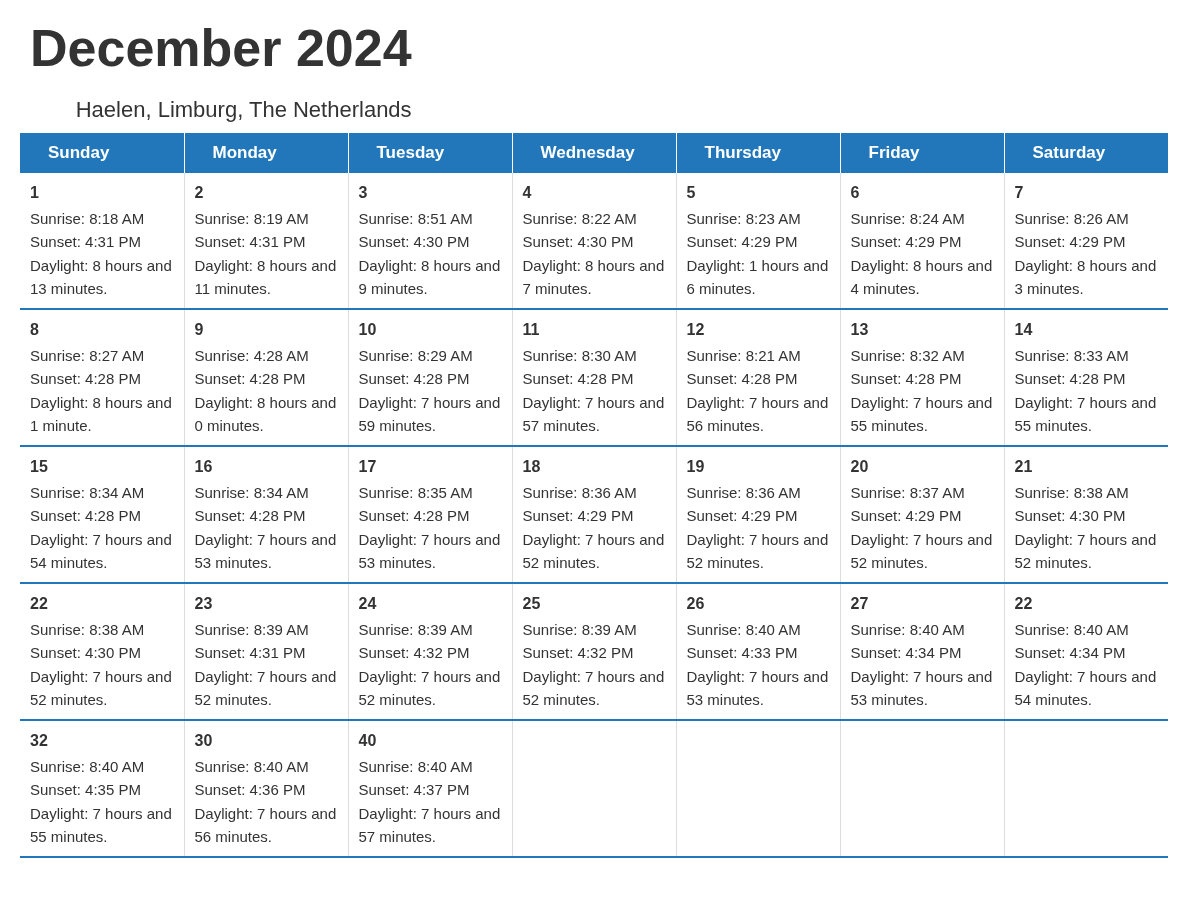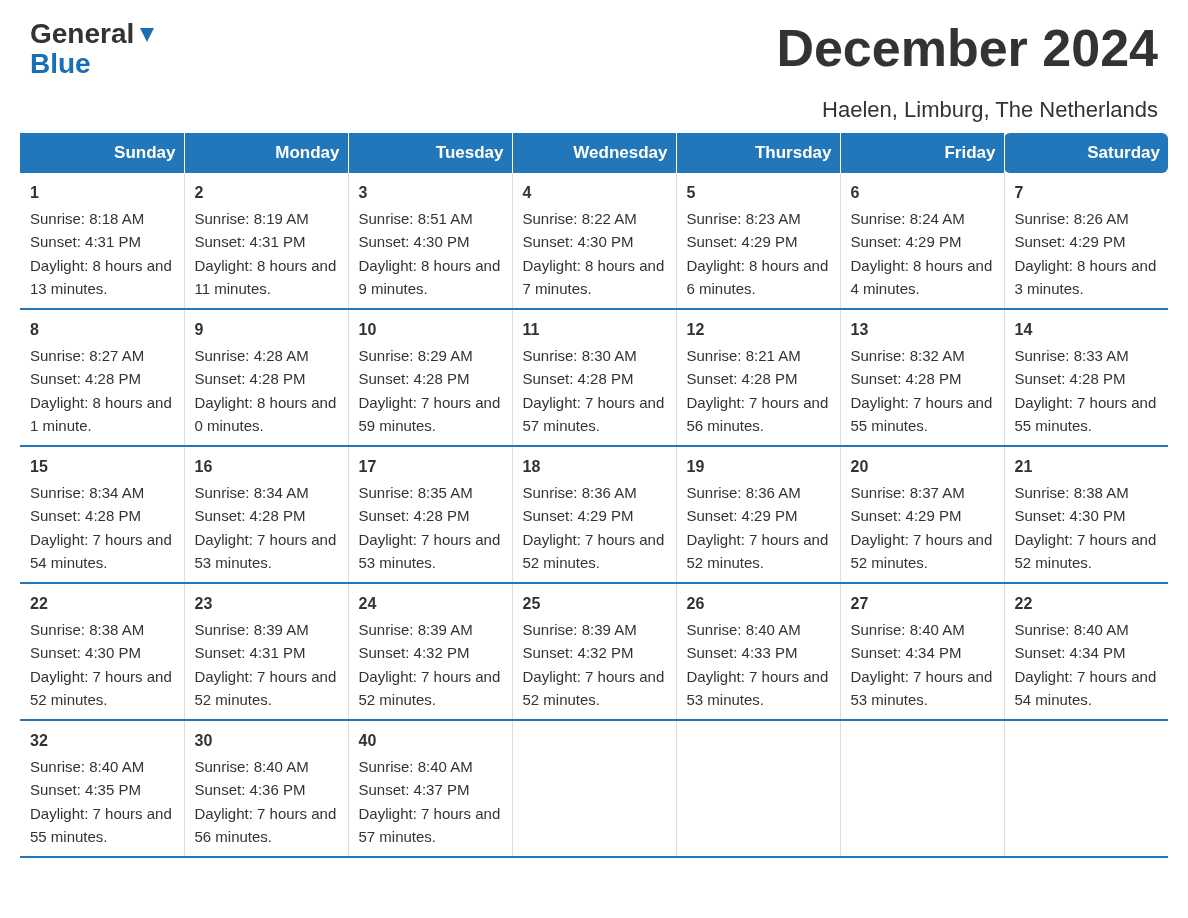--- a/index.html
+++ b/index.html
@@ -41,27 +41,26 @@
     table {
       width: 100%;
       border-collapse: collapse;
       table-layout: fixed;
     }
     thead tr th {
       background-color: #2277bb;
       color: #fff;
       font-size: 17px;
       font-weight: bold;
-      padding: 10px 8px;
-      text-align: right;
+      padding: 10px 28px;
+      text-align: left;
       border-right: 1px solid #fff;
     }
     thead tr th:last-child {
       border-right: none;
-      border-radius: 6px;
     }
     tbody tr {
       border-bottom: 2px solid #2277bb;
     }
     tbody tr td {
       vertical-align: top;
       padding: 8px 10px;
       font-size: 13.5px;
       line-height: 1.5;
       border-right: 1px solid #ddd;
@@ -104,33 +103,20 @@
     .logo-text-blue {
       font-size: 28px;
       font-weight: bold;
       color: #1a6eb5;
     }
   </style>
 </head>
 <body>
 
 <div class="header">
-  <div class="logo">
-    <div class="logo-row">
-      <span class="logo-text-general">General</span>
-      <span class="logo-arrow">
-        <svg width="22" height="22" viewBox="0 0 22 22">
-          <polygon points="4,4 18,4 11,18" fill="#1a6eb5"></polygon>
-        </svg>
-      </span>
-    </div>
-    <div>
-      <span class="logo-text-blue">Blue</span>
-    </div>
-  </div>
   <div class="title-section">
     <div class="month-title">December 2024</div>
     <div class="location-title">Haelen, Limburg, The Netherlands</div>
   </div>
 </div>
 
 <div class="calendar-wrapper">
   <table>
     <thead>
       <tr>
@@ -175,21 +161,21 @@
           <span>Sunrise: 8:22 AM</span><br>
           <span>Sunset: 4:30 PM</span><br>
           <span>Daylight: 8 hours and 7 minutes.</span>
         </div>
       </td>
           <td>
         <span class="day-number">5</span>
         <div class="day-info">
           <span>Sunrise: 8:23 AM</span><br>
           <span>Sunset: 4:29 PM</span><br>
-          <span>Daylight: 8 hours and 6 minutes.</span>
+          <span>Daylight: 1 hours and 6 minutes.</span>
         </div>
       </td>
           <td>
         <span class="day-number">6</span>
         <div class="day-info">
           <span>Sunrise: 8:24 AM</span><br>
           <span>Sunset: 4:29 PM</span><br>
           <span>Daylight: 8 hours and 4 minutes.</span>
         </div>
       </td>

